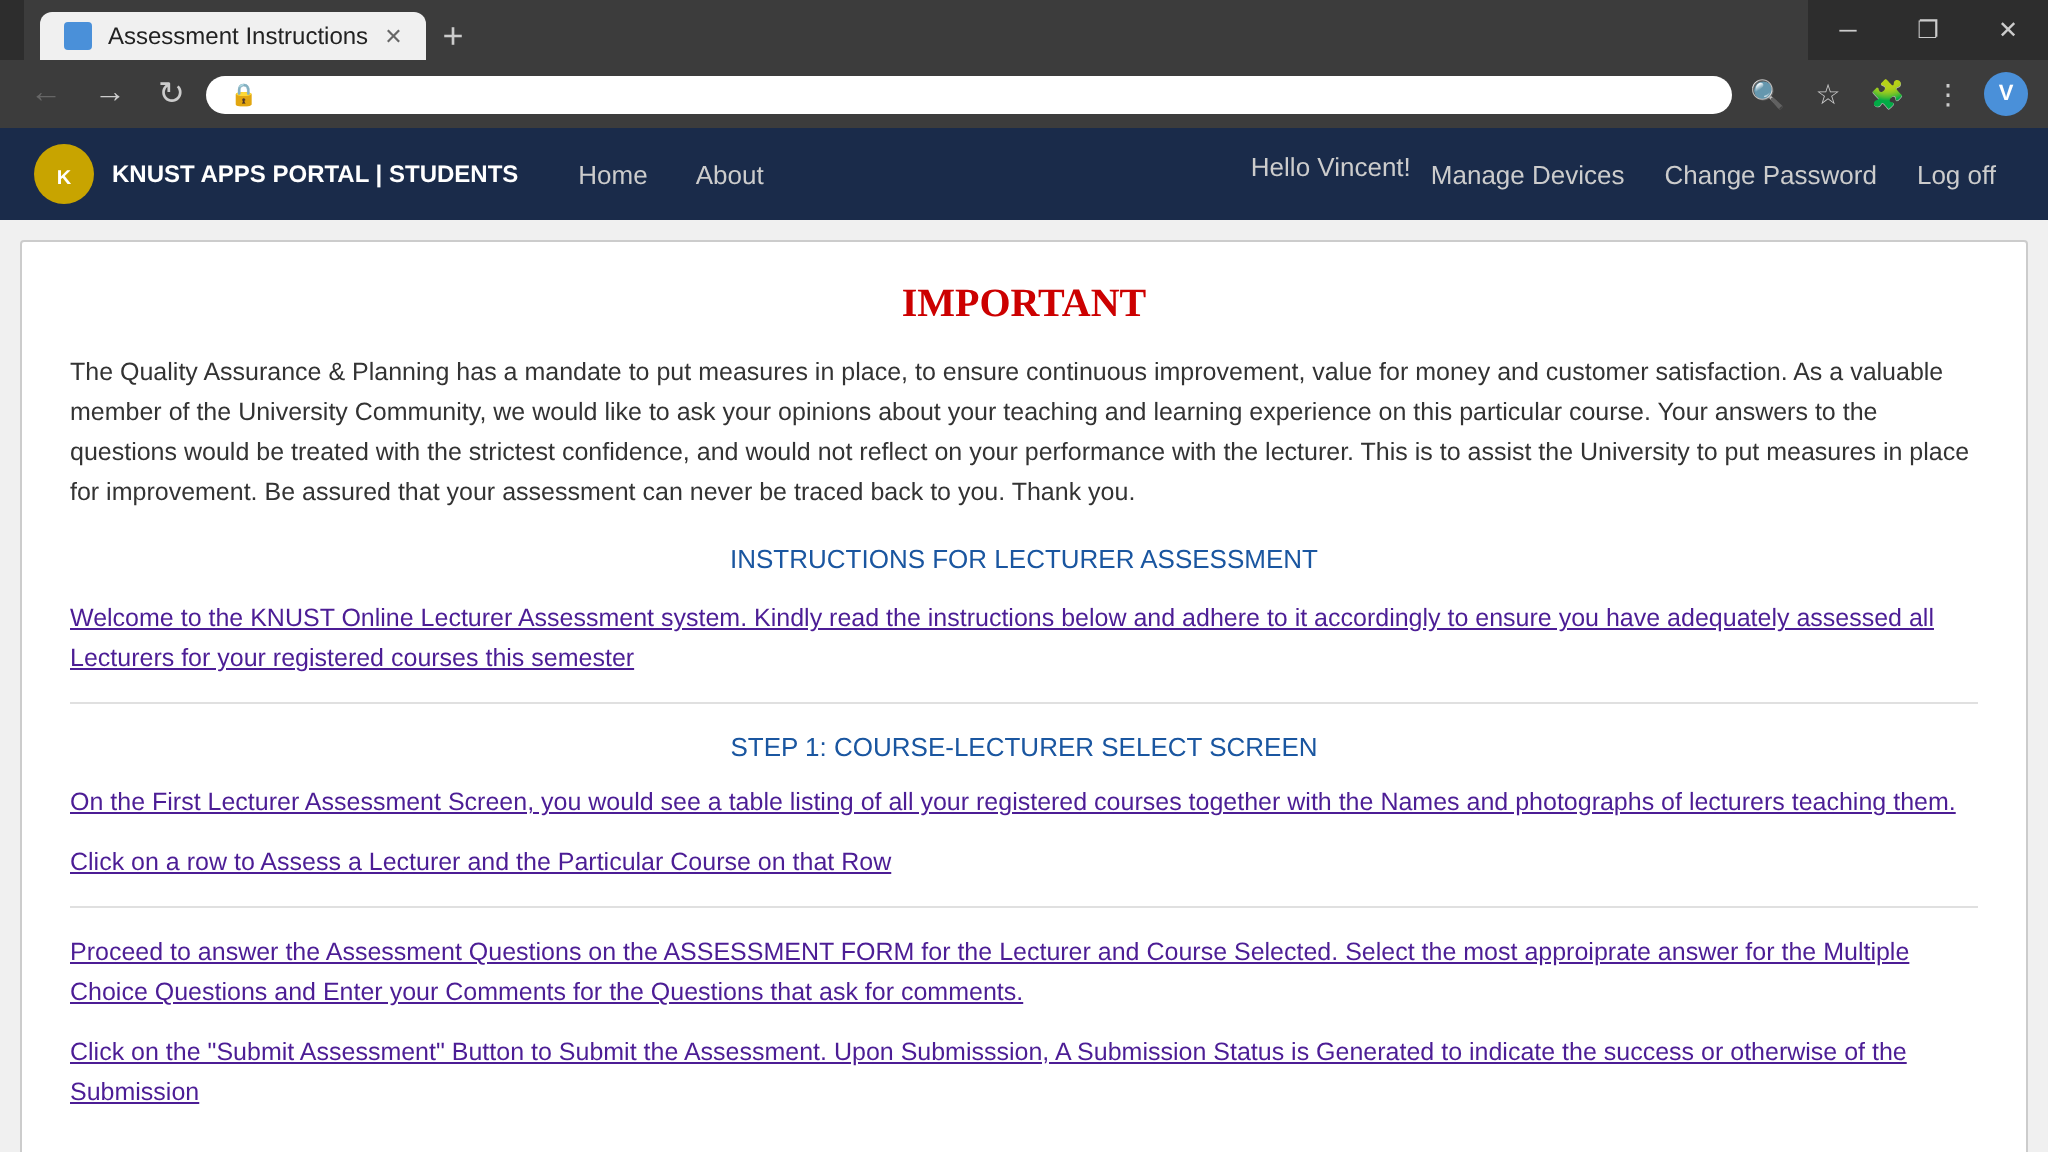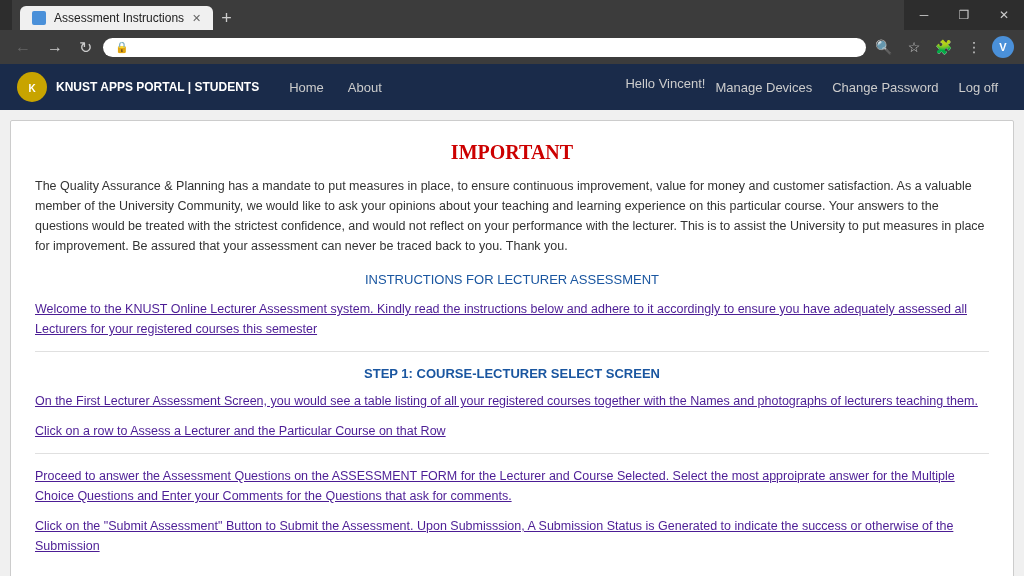--- a/index.html
+++ b/index.html
@@ -40,21 +40,21 @@
     .hello-text { color: #ccc; font-size: 13px; }
 
     
     .main-wrapper { background: #f0f0f0; padding: 10px; min-height: calc(576px - 90px); }
     .content-box { background: white; border: 1px solid #ccc; border-radius: 2px; padding: 20px 24px; margin-bottom: 10px; }
 
     .important-title { text-align: center; color: #cc0000; font-size: 20px; font-weight: bold; margin-bottom: 12px; font-family: Liberation Serif, serif; }
     .intro-text { font-size: 12.5px; color: #333; line-height: 1.6; margin-bottom: 16px; }
     .section-title { text-align: center; color: #1a56a0; font-size: 13px; font-weight: normal; margin-bottom: 12px; }
     .section-text { font-size: 12.5px; color: #4c1d95; line-height: 1.6; margin-bottom: 10px; text-decoration: underline; }
-    .step-title { text-align: center; color: #1a56a0; font-size: 13px; font-weight: bold; margin: 14px 0 10px; }
+    .step-title { text-align: center; color: #1a56a0; font-size: 13px; font-weight: normal; margin: 14px 0 10px; }
     .divider { border: none; border-top: 1px solid #e0e0e0; margin: 12px 0; }
   </style>
 </head>
 <body>
 
 <div class="browser-chrome">
   <div class="top-chrome-row">
     <div style="flex:1; display:flex; padding-left:12px;">
       <div class="tab-bar" style="flex:1;">
         <div class="tab">

